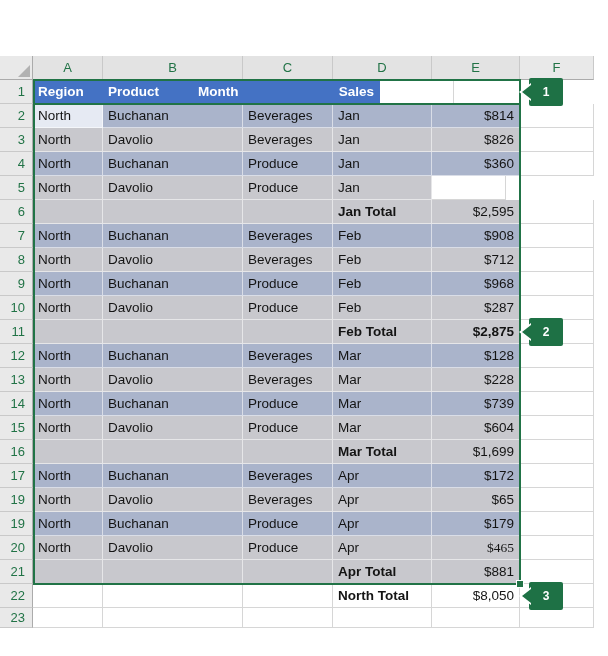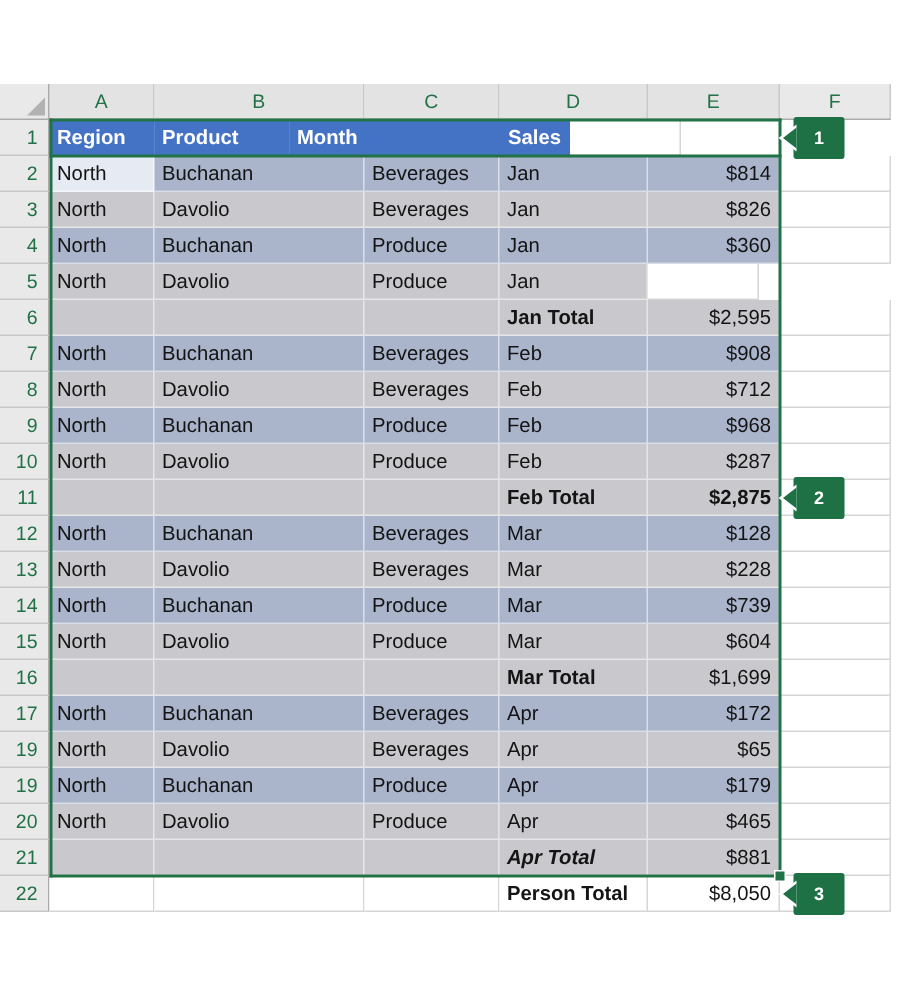--- a/index.html
+++ b/index.html
@@ -256,39 +256,48 @@
         <div class="cell dark" style="width: 99px;">Apr</div>
         <div class="cell dark num" style="width: 88px;">$179</div>
         <div class="cell plain" style="width: 74px;"></div>
       </div>
       <div class="grid-row">
         <div class="row-num">20</div>
         <div class="cell light" style="width: 70px;">North</div>
         <div class="cell light" style="width: 140px;">Davolio</div>
         <div class="cell light" style="width: 90px;">Produce</div>
         <div class="cell light" style="width: 99px;">Apr</div>
-        <div class="cell light num" style="width: 88px;">$465</div>
+        <div class="cell light num" style="width: 88px; font-family: Liberation Serif, serif;">$465</div>
         <div class="cell plain" style="width: 74px;"></div>
       </div>
       <div class="grid-row">
         <div class="row-num">21</div>
         <div class="cell light" style="width: 70px;"></div>
         <div class="cell light" style="width: 140px;"></div>
         <div class="cell light" style="width: 90px;"></div>
-        <div class="cell light bold" style="width: 99px; font-style: italic;">Apr Total</div>
+        <div class="cell light bold" style="width: 99px;">Apr Total</div>
         <div class="cell light num" style="width: 88px;">$881</div>
         <div class="cell plain" style="width: 74px;"></div>
       </div>
       <div class="grid-row">
         <div class="row-num">22</div>
         <div class="cell plain" style="width: 70px;"></div>
         <div class="cell plain" style="width: 140px;"></div>
         <div class="cell plain" style="width: 90px;"></div>
-        <div class="cell plain bold" style="width: 99px;">Person Total</div>
+        <div class="cell plain bold" style="width: 99px;">North Total</div>
         <div class="cell plain num" style="width: 88px;">$8,050</div>
+        <div class="cell plain" style="width: 74px;"></div>
+      </div>
+      <div class="grid-row cut">
+        <div class="row-num">23</div>
+        <div class="cell plain" style="width: 70px;"></div>
+        <div class="cell plain" style="width: 140px;"></div>
+        <div class="cell plain" style="width: 90px;"></div>
+        <div class="cell plain" style="width: 99px;"></div>
+        <div class="cell plain num" style="width: 88px;"></div>
         <div class="cell plain" style="width: 74px;"></div>
       </div>
     </div>
 
   <div class="sel-border" style="left:33px;top:23px;width:488px;height:2px;"></div>
   <div class="sel-border" style="left:33px;top:47px;width:488px;height:2px;"></div>
   <div class="sel-border" style="left:33px;top:527px;width:488px;height:2px;"></div>
   <div class="sel-border" style="left:33px;top:23px;width:2px;height:506px;"></div>
   <div class="sel-border" style="left:519px;top:23px;width:2px;height:506px;"></div>
   <div class="fill-handle" style="left:516px;top:524px;"></div>

